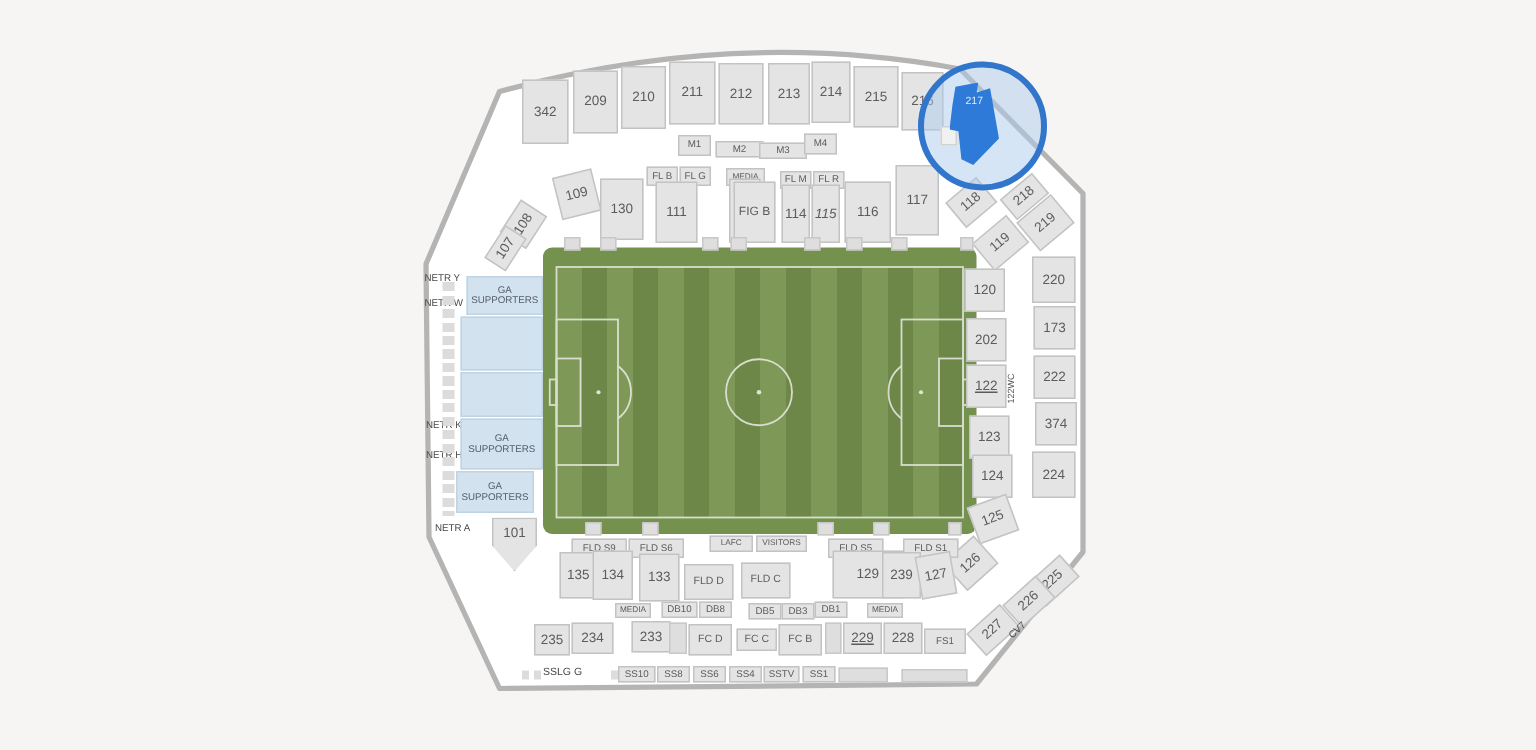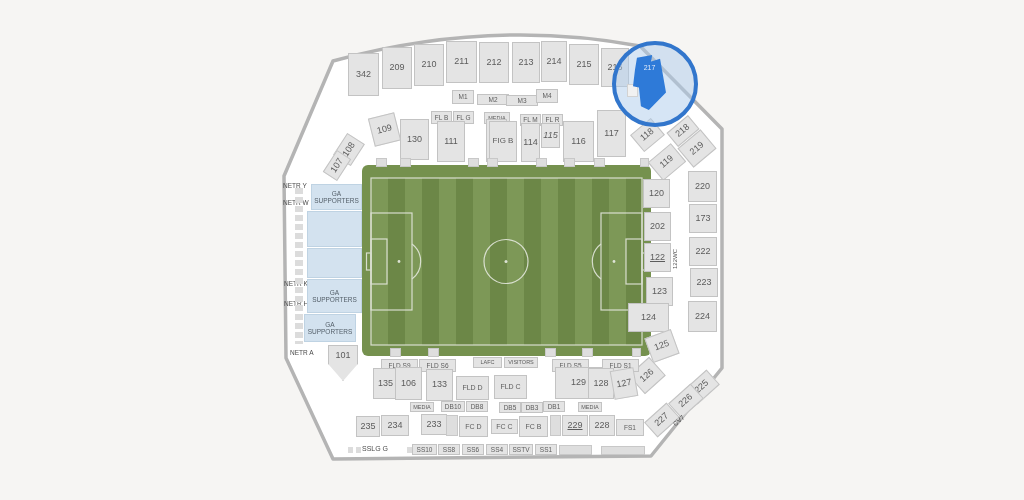--- a/index.html
+++ b/index.html
@@ -109,21 +109,21 @@
     <div class="sec t-sm" style="left: 453px; top: 111px; width: 21px; height: 13px;">FL G</div>
     <div class="sec t-sm" style="left: 484px; top: 112px; width: 26px; height: 12px; font-size: 5.5px;">MEDIA</div>
     <div class="sec t-sm" style="left: 520px; top: 114px; width: 21px; height: 12px;">FL M</div>
     <div class="sec t-sm" style="left: 542px; top: 114px; width: 21px; height: 12px;">FL R</div>
     <div class="sec t-std" style="left: 371px; top: 115px; width: 27px; height: 29px; transform: rotate(-14deg);">109</div>
     <div class="sec t-std" style="left: 400px; top: 119px; width: 29px; height: 41px;">130</div>
     <div class="sec t-std" style="left: 437px; top: 121px; width: 28px; height: 41px;">111</div>
     <div class="sec t-std" style="left: 466px; top: 119px; width: 21px; height: 43px; margin-left: 20px;">112</div>
     <div class="sec t-std" style="left: 489px; top: 121px; width: 28px; height: 41px; font-size: 8px;">FIG B</div>
     <div class="sec t-std" style="left: 521px; top: 123px; width: 19px; height: 39px;">114</div>
-    <div class="sec t-std" style="left: 541px; top: 123px; width: 19px; height: 25px; font-style: italic;">115</div>
+    <div class="sec t-std" style="left: 541px; top: 123px; width: 19px; height: 39px; font-style: italic;">115</div>
     <div class="sec t-std" style="left: 563px; top: 121px; width: 31px; height: 41px;">116</div>
     <div class="sec t-std" style="left: 597px; top: 110px; width: 29px; height: 47px;">117</div>
     <div class="sec t-std" style="left: 634px; top: 124px; width: 27px; height: 22px; transform: rotate(-40deg);">118</div>
     <div class="sec t-std" style="left: 336px; top: 139px; width: 26px; height: 21px; transform: rotate(-57deg);">108</div>
     <div class="sec t-std" style="left: 324px; top: 157px; width: 26px; height: 17px; transform: rotate(-57deg);">107</div>
     <div class="sec t-text" style="left: 283px; top: 181px; width: 30px; height: 9px;">NETR Y</div>
     <div class="sec t-text" style="left: 283px; top: 198px; width: 30px; height: 9px;">NETR W</div>
     <div class="sec t-text" style="left: 284px; top: 279px; width: 30px; height: 9px;">NETR K</div>
     <div class="sec t-text" style="left: 284px; top: 299px; width: 30px; height: 9px;">NETR H</div>
     <div class="sec t-text" style="left: 290px; top: 348px; width: 30px; height: 9px;">NETR A</div>
@@ -137,48 +137,48 @@
     <div class="sec t-ga" style="left: 307px; top: 279px; width: 55px; height: 34px;">GA
 SUPPORTERS</div>
     <div class="sec t-ga" style="left: 304px; top: 314px; width: 52px; height: 28px;">GA
 SUPPORTERS</div>
     <div class="sec t-std cp-down" style="left: 328px; top: 345px; width: 30px; height: 36px;">101</div>
     <div class="sec t-std" style="left: 652px; top: 150px; width: 30px; height: 24px; transform: rotate(-40deg);">119</div>
     <div class="sec t-std" style="left: 643px; top: 179px; width: 27px; height: 29px;">120</div>
     <div class="sec t-std" style="left: 644px; top: 212px; width: 27px; height: 29px;">202</div>
     <div class="sec t-std" style="left: 644px; top: 243px; width: 27px; height: 29px; text-decoration: underline;">122</div>
     <div class="sec t-std" style="left: 646px; top: 277px; width: 27px; height: 29px; text-align: center;">123</div>
-    <div class="sec t-std" style="left: 628px; top: 303px; width: 41px; height: 29px;">124</div>
+    <div class="sec t-std" style="left: 648px; top: 303px; width: 27px; height: 29px;">124</div>
     <div class="sec t-std" style="left: 648px; top: 333px; width: 28px; height: 26px; transform: rotate(-20deg);">125</div>
     <div class="sec t-std" style="left: 633px; top: 363px; width: 28px; height: 25px; transform: rotate(-42deg);">126</div>
     <div class="sec t-vtext" style="left: 670px; top: 242px; width: 11px; height: 33px;">122WC</div>
     <div class="sec t-std" style="left: 669px; top: 122px; width: 28px; height: 18px; transform: rotate(-40deg);">218</div>
     <div class="sec t-std" style="left: 682px; top: 136px; width: 30px; height: 25px; transform: rotate(-40deg);">219</div>
     <div class="sec t-std" style="left: 688px; top: 171px; width: 29px; height: 31px;">220</div>
     <div class="sec t-std" style="left: 689px; top: 204px; width: 28px; height: 29px;">173</div>
     <div class="sec t-std" style="left: 689px; top: 237px; width: 28px; height: 29px;">222</div>
-    <div class="sec t-std" style="left: 690px; top: 268px; width: 28px; height: 29px;">223</div>
+    <div class="sec t-std" style="left: 690px; top: 268px; width: 28px; height: 29px;">374</div>
     <div class="sec t-std" style="left: 688px; top: 301px; width: 29px; height: 31px;">224</div>
     <div class="sec t-std" style="left: 687px; top: 377px; width: 30px; height: 20px; transform: rotate(-42deg);">225</div>
     <div class="sec t-std" style="left: 671px; top: 391px; width: 30px; height: 20px; transform: rotate(-42deg);">226</div>
     <div class="sec t-std" style="left: 647px; top: 410px; width: 30px; height: 20px; transform: rotate(-42deg);">227</div>
     <div class="sec t-text" style="left: 671px; top: 413px; width: 24px; height: 8px; transform: rotate(-42deg);">CV7</div>
     <div class="sec t-sm" style="left: 381px; top: 359px; width: 37px; height: 13px;">FLD S9</div>
     <div class="sec t-sm" style="left: 419px; top: 359px; width: 37px; height: 13px;">FLD S6</div>
     <div class="sec t-sm" style="left: 473px; top: 357px; width: 29px; height: 11px; font-size: 5.5px;">LAFC</div>
     <div class="sec t-sm" style="left: 504px; top: 357px; width: 34px; height: 11px; font-size: 5.5px;">VISITORS</div>
     <div class="sec t-sm" style="left: 552px; top: 359px; width: 37px; height: 13px;">FLD S5</div>
     <div class="sec t-sm" style="left: 602px; top: 359px; width: 37px; height: 13px;">FLD S1</div>
     <div class="sec t-std" style="left: 373px; top: 368px; width: 25px; height: 31px;">135</div>
-    <div class="sec t-std" style="left: 395px; top: 367px; width: 27px; height: 33px;">106</div>
+    <div class="sec t-std" style="left: 395px; top: 367px; width: 27px; height: 33px;">134</div>
     <div class="sec t-std" style="left: 426px; top: 369px; width: 27px; height: 32px;">133</div>
     <div class="sec t-sm" style="left: 456px; top: 376px; width: 33px; height: 24px; font-size: 7px;">FLD D</div>
     <div class="sec t-sm" style="left: 494px; top: 375px; width: 33px; height: 24px; font-size: 7px;">FLD C</div>
     <div class="sec t-std" style="left: 555px; top: 367px; width: 47px; height: 32px;">129</div>
-    <div class="sec t-std" style="left: 588px; top: 368px; width: 26px; height: 31px;">128</div>
+    <div class="sec t-std" style="left: 588px; top: 368px; width: 26px; height: 31px;">239</div>
     <div class="sec t-std" style="left: 612px; top: 369px; width: 24px; height: 29px; transform: rotate(-10deg);">127</div>
     <div class="sec t-sm" style="left: 410px; top: 402px; width: 24px; height: 10px; font-size: 5.5px;">MEDIA</div>
     <div class="sec t-sm" style="left: 441px; top: 401px; width: 24px; height: 11px;">DB10</div>
     <div class="sec t-sm" style="left: 466px; top: 401px; width: 22px; height: 11px;">DB8</div>
     <div class="sec t-sm" style="left: 499px; top: 402px; width: 22px; height: 11px;">DB5</div>
     <div class="sec t-sm" style="left: 521px; top: 402px; width: 22px; height: 11px;">DB3</div>
     <div class="sec t-sm" style="left: 543px; top: 401px; width: 22px; height: 11px;">DB1</div>
     <div class="sec t-sm" style="left: 578px; top: 402px; width: 24px; height: 10px; font-size: 5.5px;">MEDIA</div>
     <div class="sec t-std" style="left: 356px; top: 416px; width: 24px; height: 21px;">235</div>
     <div class="sec t-std" style="left: 381px; top: 415px; width: 28px; height: 21px;">234</div>

